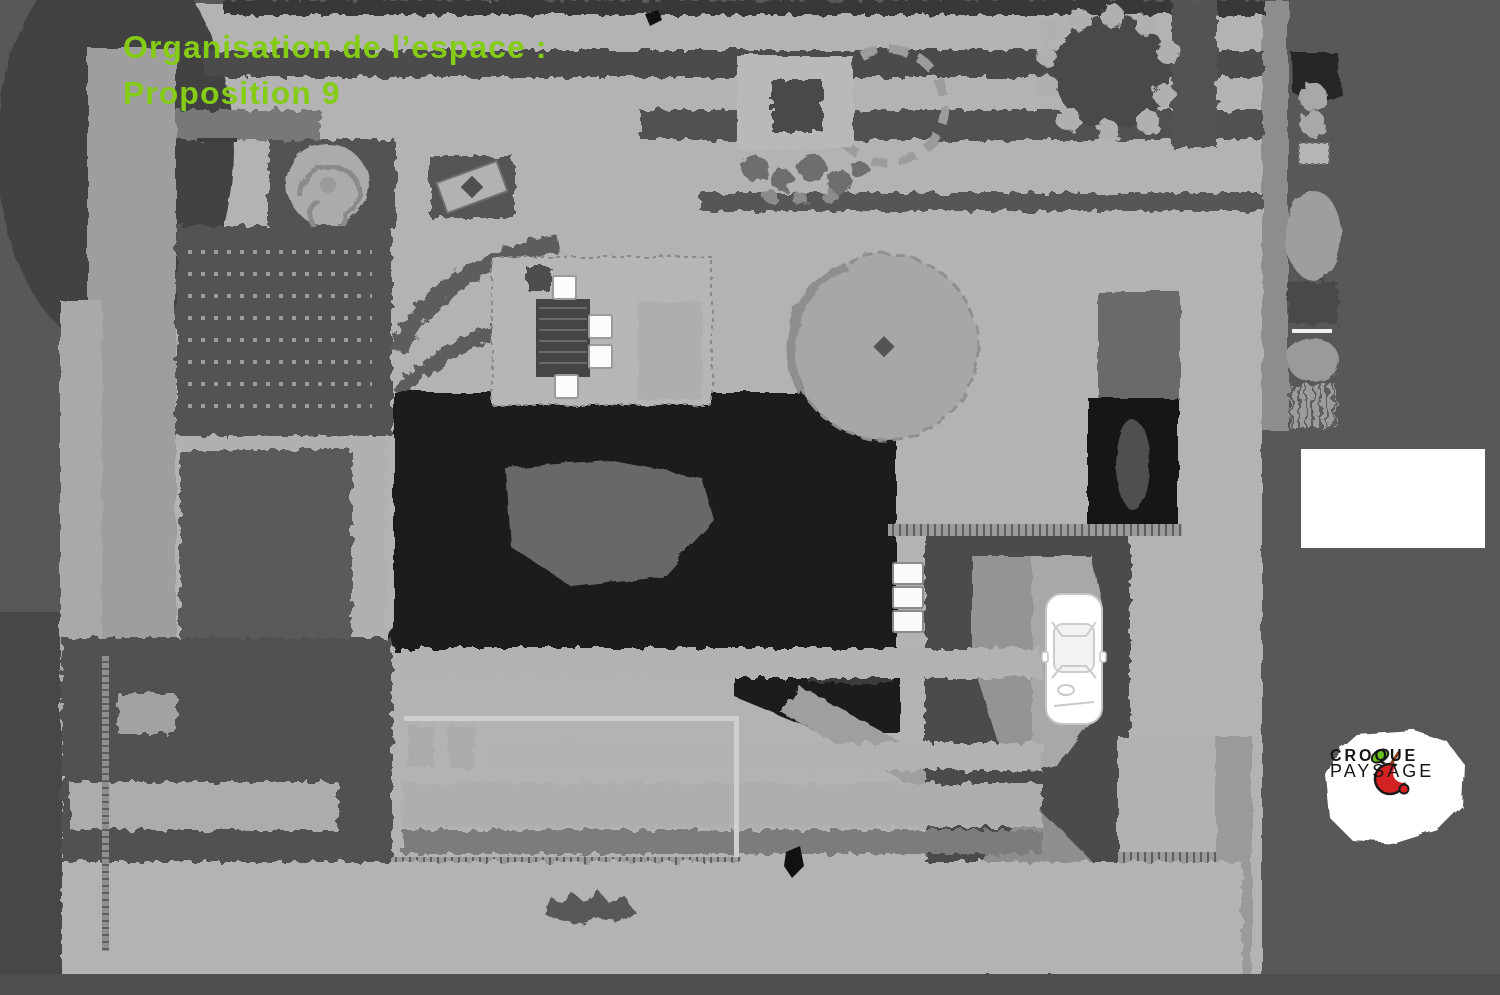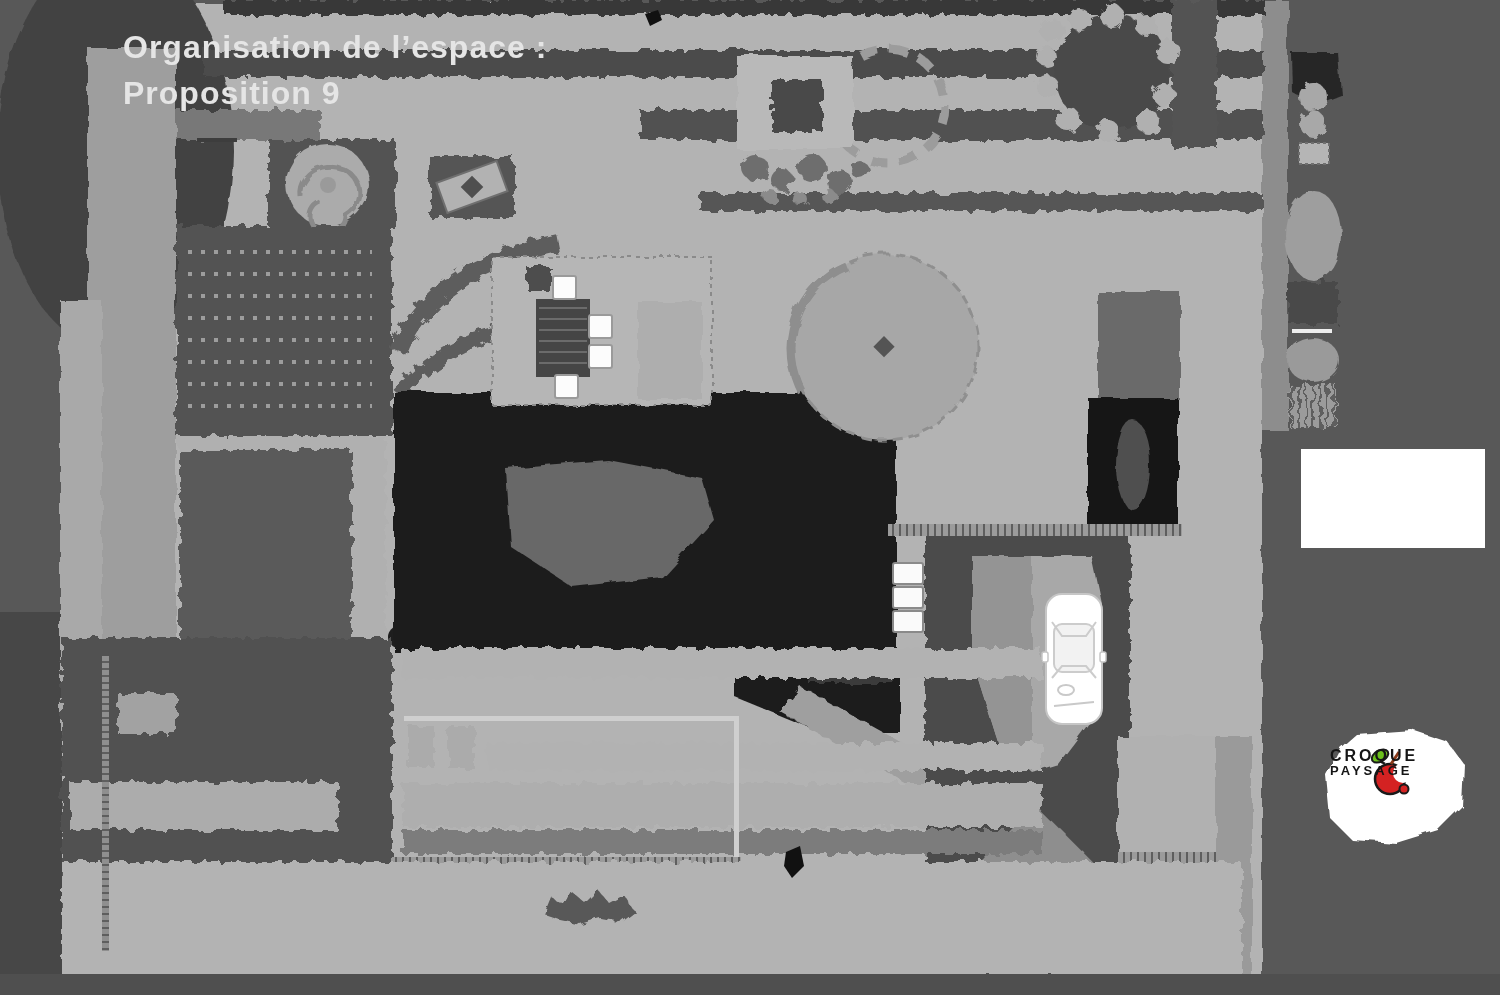--- a/index.html
+++ b/index.html
@@ -1,23 +1,23 @@
 <!DOCTYPE html>
 <html><head>
 <meta charset="utf-8">
 <style>
   html,body{margin:0;padding:0;background:#585858;}
   #stage{position:relative;width:1500px;height:995px;overflow:hidden;
          font-family:"Liberation Sans", sans-serif;background:#585858;}
   #plan-svg{position:absolute;left:0;top:0;}
-  #title-block{position:absolute;left:123px;top:24px;color:#e5e5e5;
+  #title-block{position:absolute;left:123px;top:24px;color:#84cc16;
     font-weight:bold;font-size:32px;letter-spacing:1px;line-height:46px;white-space:nowrap;}
   #logo-text{position:absolute;left:1330px;top:748px;width:128px;text-align:left;color:#151515;}
   #logo-line1{font-weight:bold;font-size:16px;letter-spacing:3px;line-height:16px;}
-  #logo-line2{font-weight:bold;font-size:13px;letter-spacing:3px;line-height:14px;}
+  #logo-line2{font-weight:normal;font-size:18px;letter-spacing:3px;line-height:14px;}
 </style>
 </head>
 <body>
 
 <div id="stage">
 
 <svg id="plan-svg" width="1500" height="995" viewBox="0 0 1500 995">
   <defs>
     <filter id="rough" x="-15%" y="-15%" width="130%" height="130%">
       <feTurbulence type="fractalNoise" baseFrequency="0.05" numOctaves="2" seed="3" result="n"></feTurbulence>

